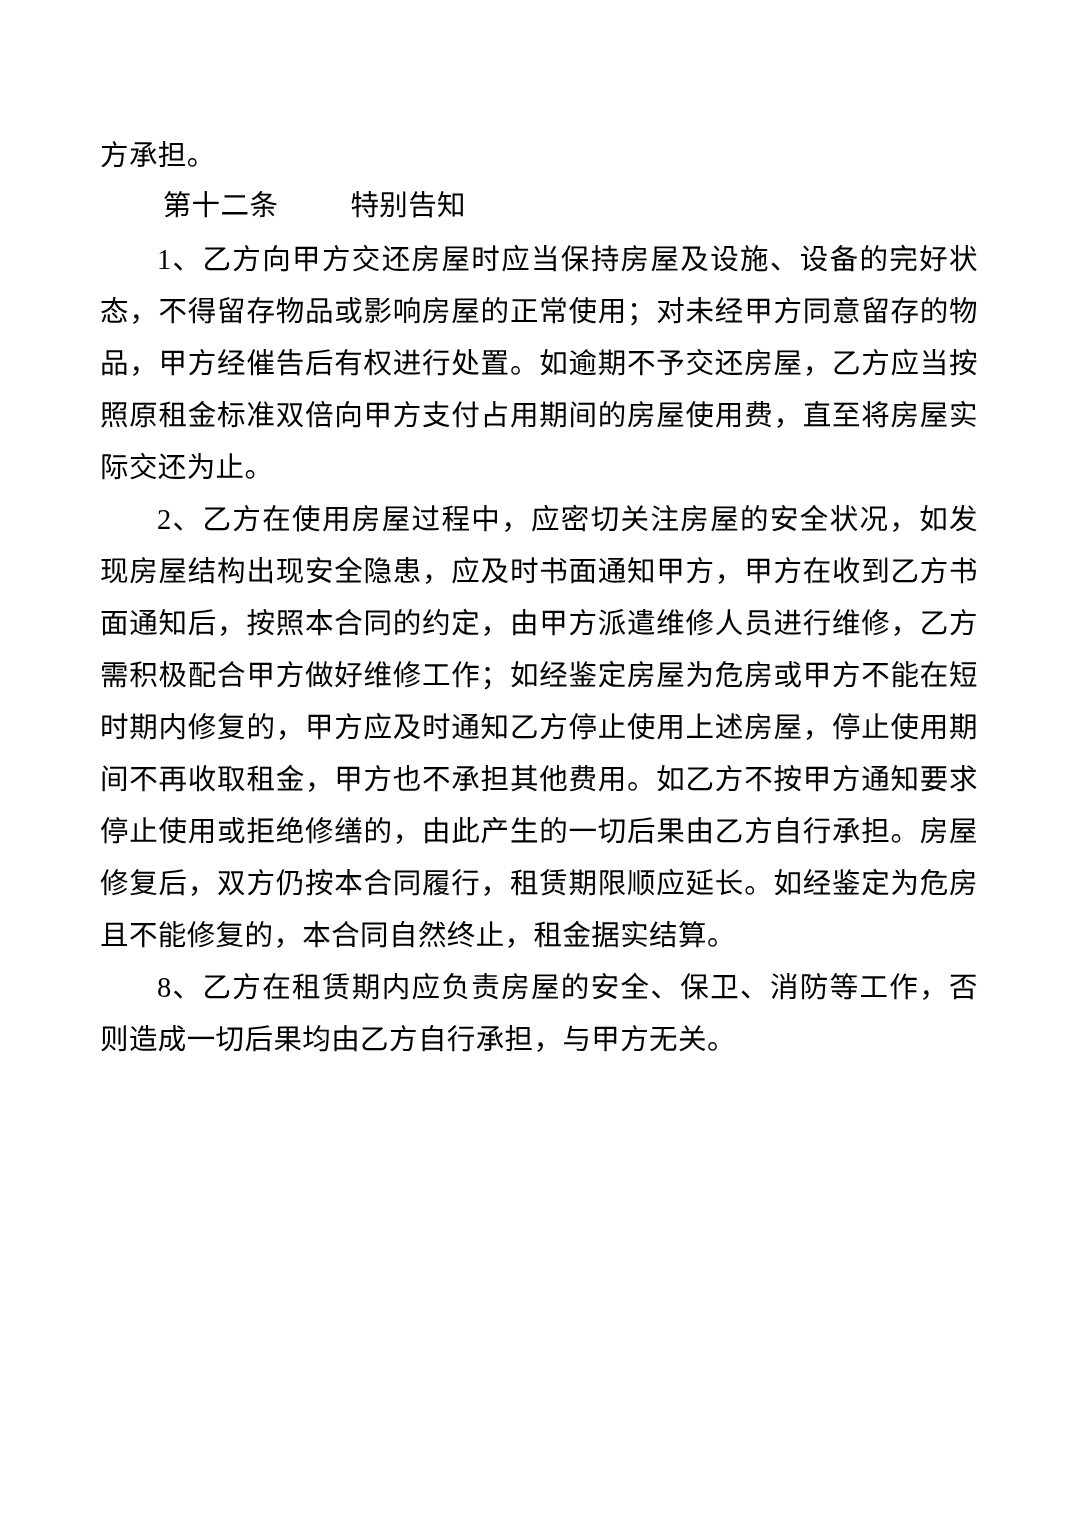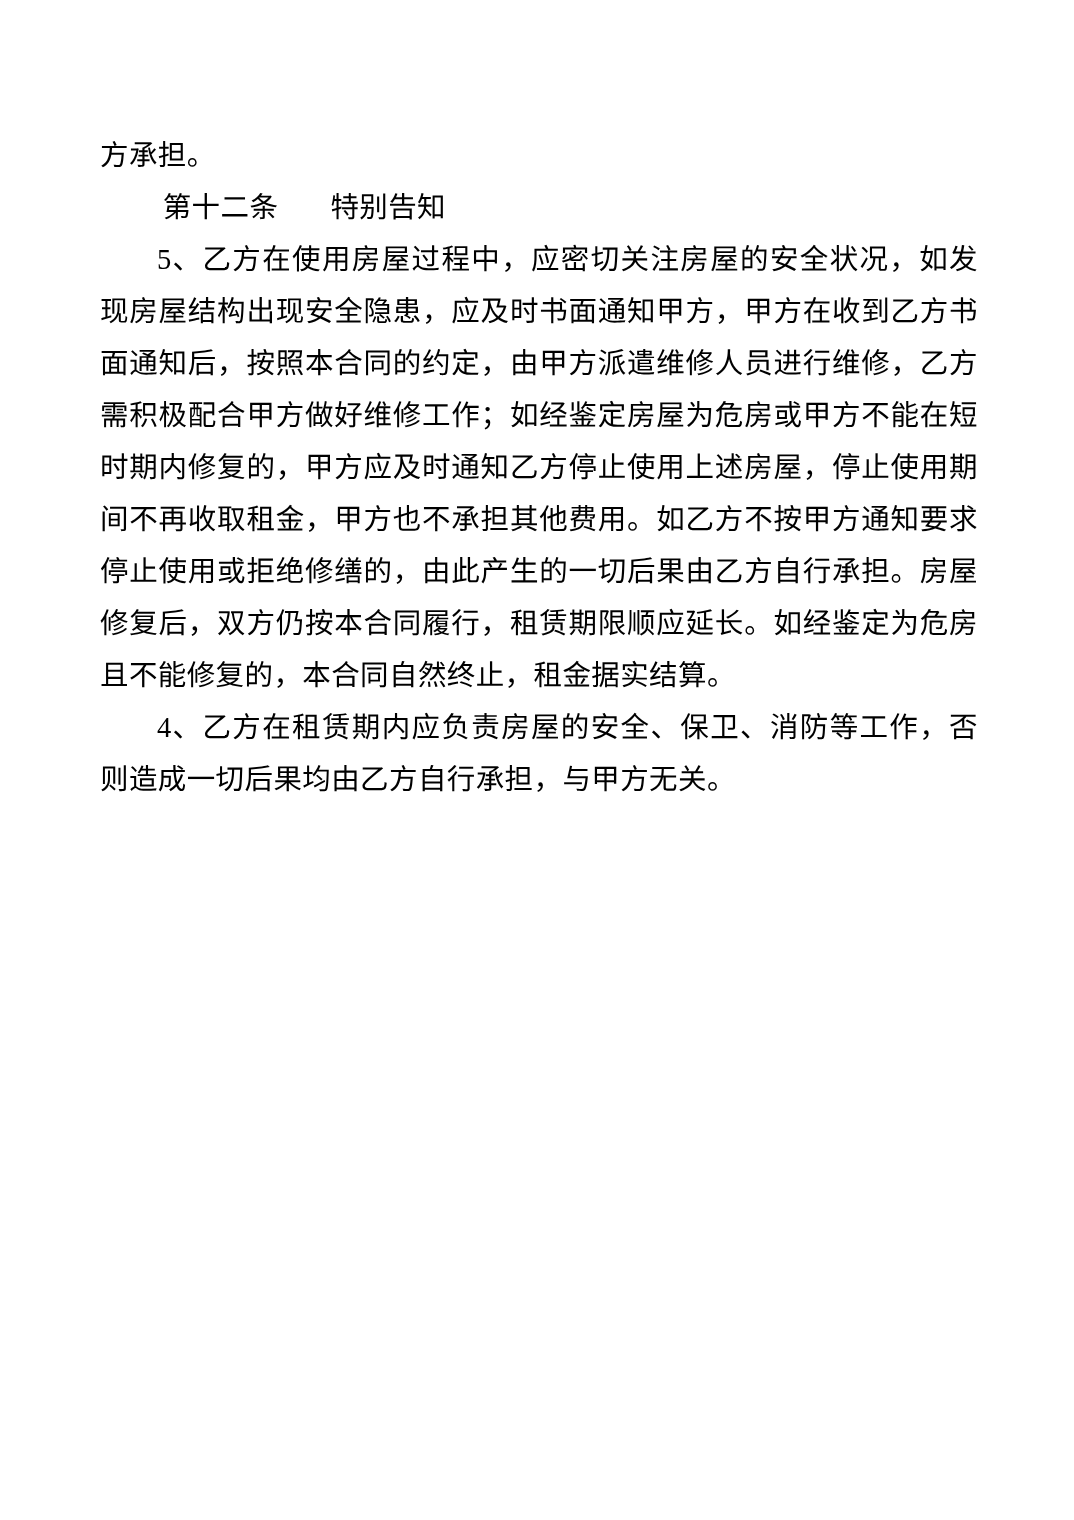--- a/index.html
+++ b/index.html
@@ -34,41 +34,43 @@
     padding: 0;
   }
   .indent-1 {
     text-indent: 0;
   }
   .indent-2 {
     text-indent: 2em;
   }
   .heading-line {
     text-indent: 2.2em;
+    font-family: Liberation Mono, monospace;
   }
   .heading-gap {
     display: inline-block;
     width: 1.3em;
   }
 </style>
 </head>
 <body>
 
 <div class="page">
   <div class="doc-body">
 
     <p class="para indent-1">方承担。</p>
 
     <p class="para heading-line">
       <span>第十二条</span>
       <span class="heading-gap"></span>
       <span>特别告知</span>
     </p>
 
+    <p class="para indent-2">1、乙方向甲方交还房屋时应当保持房屋及设施、设备的完好状态，不得留存物品或影响房屋的正常使用；对未经甲方同意留存的物品，甲方经催告后有权进行处置。如逾期不予交还房屋，乙方应当按照原租金标准双倍向甲方支付占用期间的房屋使用费，直至将房屋实际交还为止。</p>
 
-    <p class="para indent-2">5、乙方在使用房屋过程中，应密切关注房屋的安全状况，如发现房屋结构出现安全隐患，应及时书面通知甲方，甲方在收到乙方书面通知后，按照本合同的约定，由甲方派遣维修人员进行维修，乙方需积极配合甲方做好维修工作；如经鉴定房屋为危房或甲方不能在短时期内修复的，甲方应及时通知乙方停止使用上述房屋，停止使用期间不再收取租金，甲方也不承担其他费用。如乙方不按甲方通知要求停止使用或拒绝修缮的，由此产生的一切后果由乙方自行承担。房屋修复后，双方仍按本合同履行，租赁期限顺应延长。如经鉴定为危房且不能修复的，本合同自然终止，租金据实结算。</p>
+    <p class="para indent-2">2、乙方在使用房屋过程中，应密切关注房屋的安全状况，如发现房屋结构出现安全隐患，应及时书面通知甲方，甲方在收到乙方书面通知后，按照本合同的约定，由甲方派遣维修人员进行维修，乙方需积极配合甲方做好维修工作；如经鉴定房屋为危房或甲方不能在短时期内修复的，甲方应及时通知乙方停止使用上述房屋，停止使用期间不再收取租金，甲方也不承担其他费用。如乙方不按甲方通知要求停止使用或拒绝修缮的，由此产生的一切后果由乙方自行承担。房屋修复后，双方仍按本合同履行，租赁期限顺应延长。如经鉴定为危房且不能修复的，本合同自然终止，租金据实结算。</p>
 
 
-    <p class="para indent-2">4、乙方在租赁期内应负责房屋的安全、保卫、消防等工作，否则造成一切后果均由乙方自行承担，与甲方无关。</p>
+    <p class="para indent-2">8、乙方在租赁期内应负责房屋的安全、保卫、消防等工作，否则造成一切后果均由乙方自行承担，与甲方无关。</p>
 
 
   </div>
 </div>
 
 </body></html>

